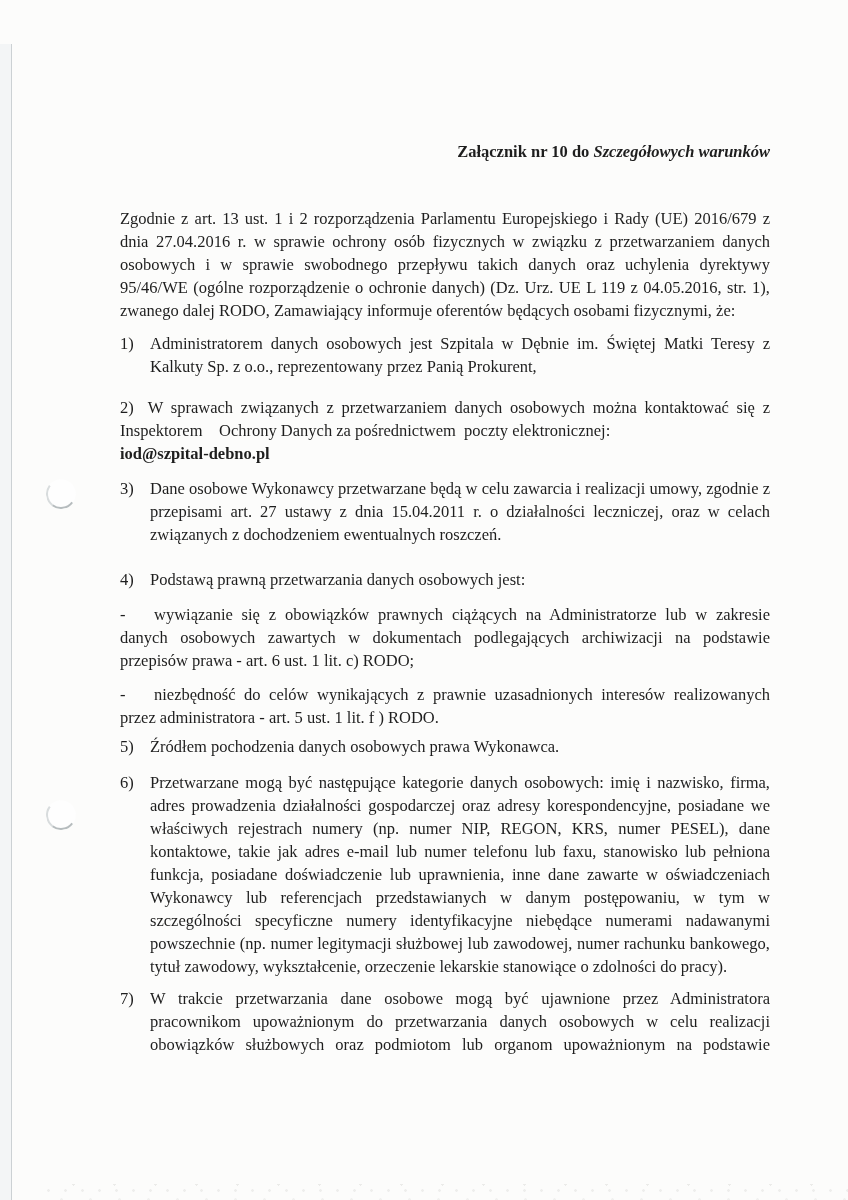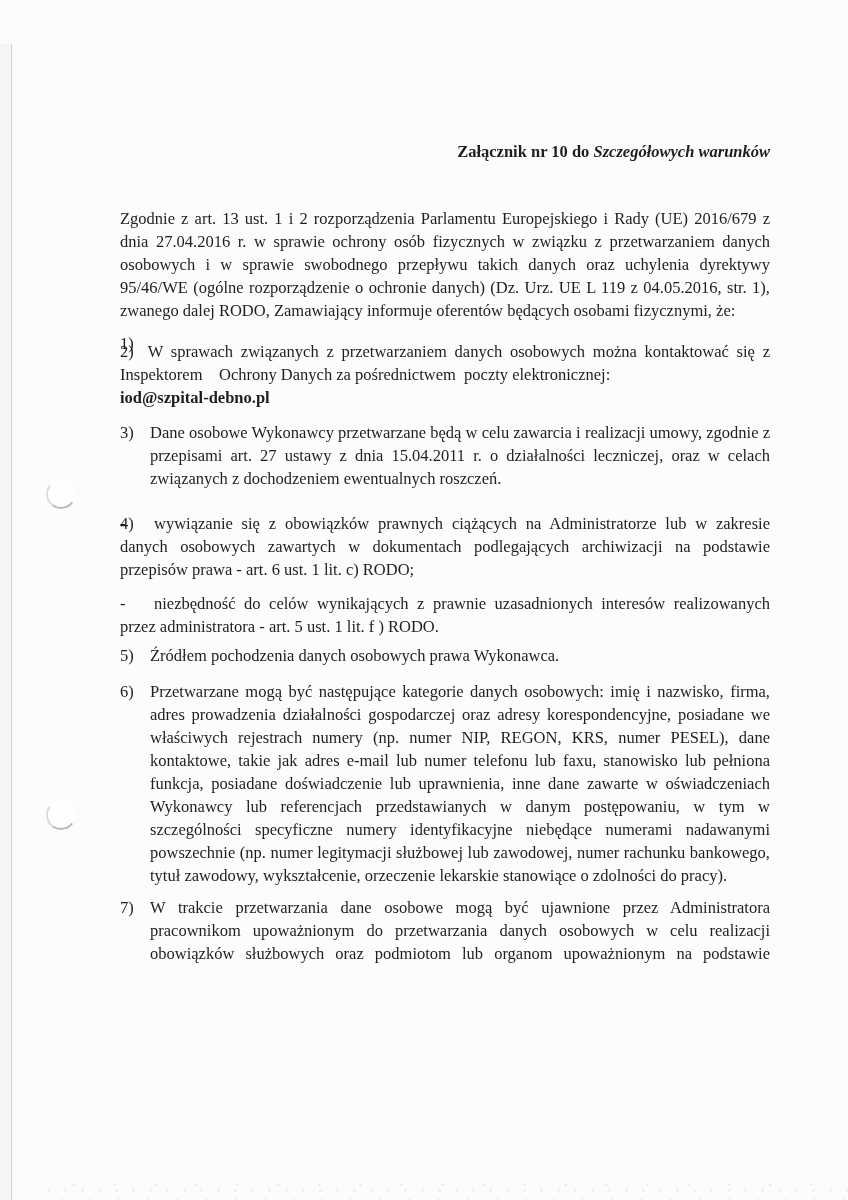--- a/index.html
+++ b/index.html
@@ -110,36 +110,38 @@
 
     <div class="header mb44">
       <span>Załącznik nr 10 do</span>
       <span class="italic">Szczegółowych warunków</span>
     </div>
 
     <p class="para mb10">Zgodnie z art. 13 ust. 1 i 2 rozporządzenia Parlamentu Europejskiego i Rady (UE) 2016/679 z dnia 27.04.2016 r. w sprawie ochrony osób fizycznych w związku z przetwarzaniem danych osobowych i w sprawie swobodnego przepływu takich danych oraz uchylenia dyrektywy 95/46/WE (ogólne rozporządzenie o ochronie danych) (Dz. Urz. UE L 119 z 04.05.2016, str. 1), zwanego dalej RODO, Zamawiający informuje oferentów będących osobami fizycznymi, że:</p>
 
     <div class="li mb18">
       <span class="mk">1)</span>
+      <span>Administratorem danych osobowych jest Szpitala w Dębnie im. Świętej Matki Teresy z Kalkuty Sp. z o.o., reprezentowany przez Panią Prokurent,</span>
     </div>
 
     <div class="mb12">
       <p class="para">
         <span class="mk-inline">2)</span><span>W sprawach związanych z przetwarzaniem danych osobowych można kontaktować się z Inspektorem Ochrony Danych za pośrednictwem poczty elektronicznej:</span>
       </p>
       <p class="para email">iod@szpital-debno.pl</p>
     </div>
 
     <div class="li mb22">
       <span class="mk">3)</span>
       <span>Dane osobowe Wykonawcy przetwarzane będą w celu zawarcia i realizacji umowy, zgodnie z przepisami art. 27 ustawy z dnia 15.04.2011 r. o działalności leczniczej, oraz w celach związanych z dochodzeniem ewentualnych roszczeń.</span>
     </div>
 
     <div class="li mb12">
       <span class="mk">4)</span>
+      <span>Podstawą prawną przetwarzania danych osobowych jest:</span>
     </div>
 
 
     <p class="para dash mb11">
       <span class="mk-dash">-</span><span>wywiązanie się z obowiązków prawnych ciążących na Administratorze lub w zakresie danych osobowych zawartych w dokumentach podlegających archiwizacji na podstawie przepisów prawa - art. 6 ust. 1 lit. c) RODO;</span>
     </p>
 
     <p class="para dash mb6">
       <span class="mk-dash">-</span><span>niezbędność do celów wynikających z prawnie uzasadnionych interesów realizowanych przez administratora - art. 5 ust. 1 lit. f ) RODO.</span>
     </p>

